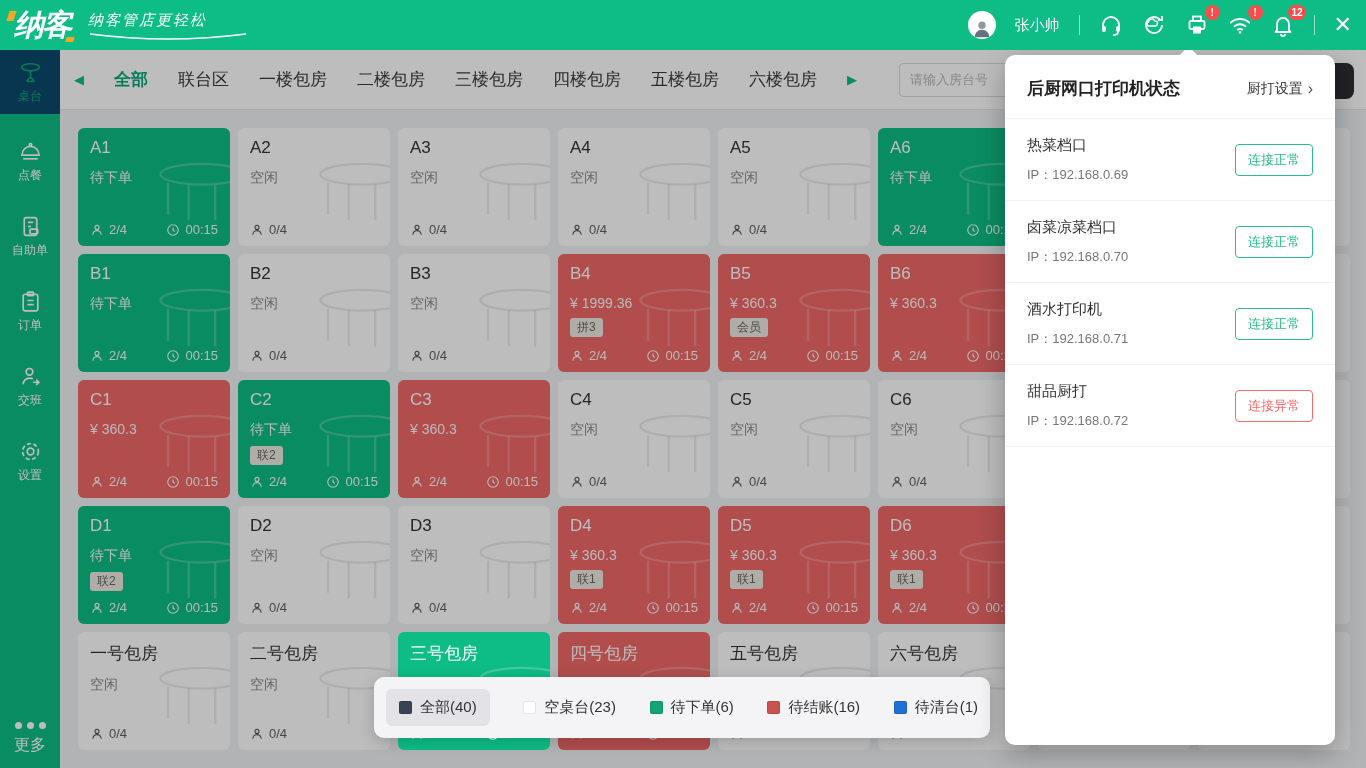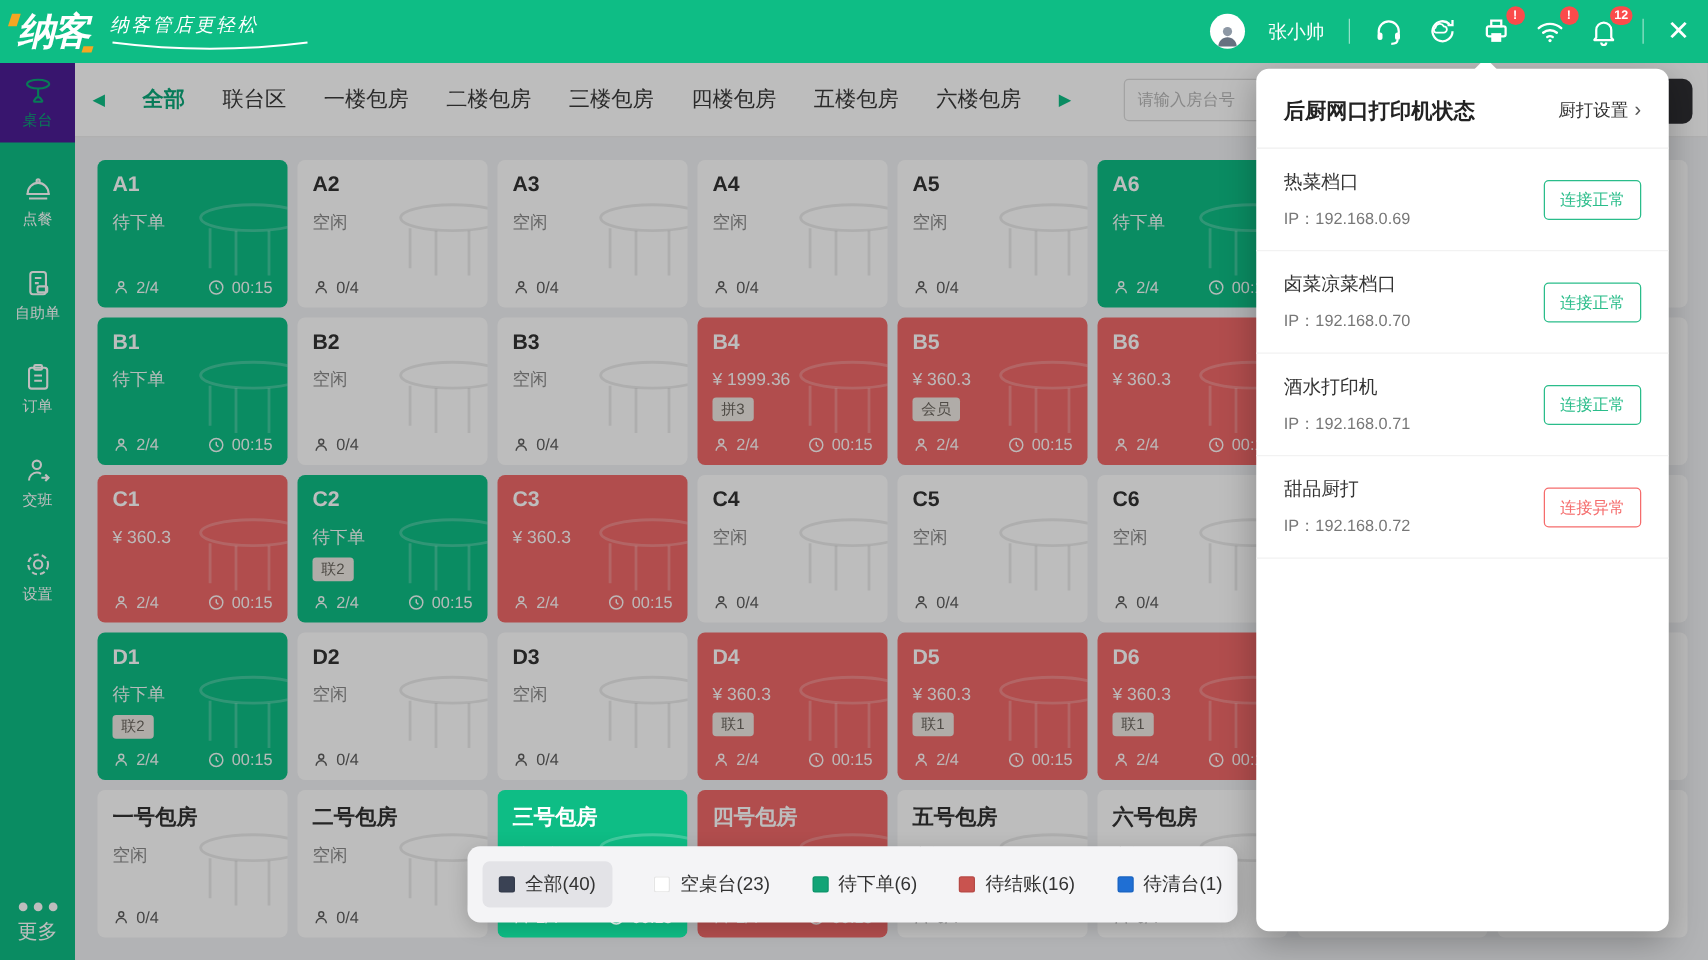--- a/index.html
+++ b/index.html
@@ -19,39 +19,39 @@
   .vsep { width:1px; height:20px; background:rgba(255,255,255,.55); }
   .tico { position:relative; width:24px; height:24px; color:#fff; cursor:pointer; }
   .tico svg { width:24px; height:24px; }
   .badge { position:absolute; top:-8px; right:-11px; background:#fb4b4b; color:#fff; font-size:10px; line-height:15px; height:15px; min-width:15px; text-align:center; border-radius:8px; padding:0 3px; font-weight:700; }
   .close-x { color:#fff; font-size:22px; line-height:22px; cursor:pointer; }
 
   
   .sidebar { position:fixed; top:50px; left:0; bottom:0; width:60px; background:#0ebd85; z-index:10; }
   .snav { height:64px; margin-bottom:11px; display:flex; flex-direction:column; align-items:center; justify-content:center; gap:3px; color:#fff; font-size:12px; cursor:pointer; }
   .snav svg { width:25px; height:25px; }
-  .snav.active { background:#4c1d95; color:#0ba674; margin-bottom:15px; }
+  .snav.active { background:#0c4a6e; color:#0ba674; margin-bottom:15px; }
   .more { position:absolute; bottom:12px; left:0; right:0; display:flex; flex-direction:column; align-items:center; gap:6px; color:#fff; font-size:16px; cursor:pointer; }
   .dots { display:flex; gap:5px; }
   .dots i { width:7px; height:7px; border-radius:50%; background:#fff; }
 
   
   .main { position:absolute; left:60px; top:50px; right:0; bottom:0; background:#f1f2f4; }
   .tabbar { height:60px; background:#fff; border-bottom:1px solid #e9e9e9; display:flex; align-items:center; padding:0 14px; gap:30px; position:relative; }
   .t-arrow { color:#0ebd85; font-size:13px; cursor:pointer; }
   .tab { font-size:17px; color:#3a3a3a; cursor:pointer; white-space:nowrap; }
   .tab.active { color:#0ba87a; font-weight:700; }
   .search { width:200px; height:34px; border:1px solid #dcdcdc; border-radius:4px; padding:0 10px; font-size:13px; color:#0c4a6e; outline:none; margin-left:12px; }
   .search::placeholder { color:#b8b8b8; }
   .dark-btn { position:absolute; right:12px; top:13px; width:52px; height:36px; background:#2e2e33; border-radius:8px; cursor:pointer; }
 
   
   .grid { padding:18px 0 0 18px; display:grid; grid-template-columns:repeat(8,152px); grid-auto-rows:118px; gap:8px 8px; }
   .card { position:relative; border-radius:6px; background:#fff; padding:10px 12px; overflow:hidden; cursor:pointer; }
-  .card .cname { font-size:17px; font-weight:700; color:#333; position:relative; z-index:2; }
+  .card .cname { font-size:17px; font-weight:400; color:#333; position:relative; z-index:2; }
   .card .line2 { margin-top:11px; font-size:14px; color:#8a8a8a; position:relative; z-index:2; }
   .card .tag { display:inline-block; margin-top:7px; background:#eee9e3; color:#6b665f; font-size:12px; padding:1px 7px; border-radius:3px; position:relative; z-index:2; }
   .cfoot { position:absolute; left:12px; right:12px; bottom:9px; display:flex; justify-content:space-between; align-items:center; font-size:13px; color:#5f5f5f; z-index:2; }
   .cfoot .grp { display:flex; align-items:center; gap:5px; }
   .cfoot svg { width:14px; height:14px; }
   .card.green, .card.red { color:#fff; }
   .card.green { background:#0ebd85; }
   .card.red { background:#ef6868; }
   .card.green .cname, .card.red .cname { color:#fff; }
   .card.green .line2, .card.red .line2 { color:rgba(255,255,255,.96); }

